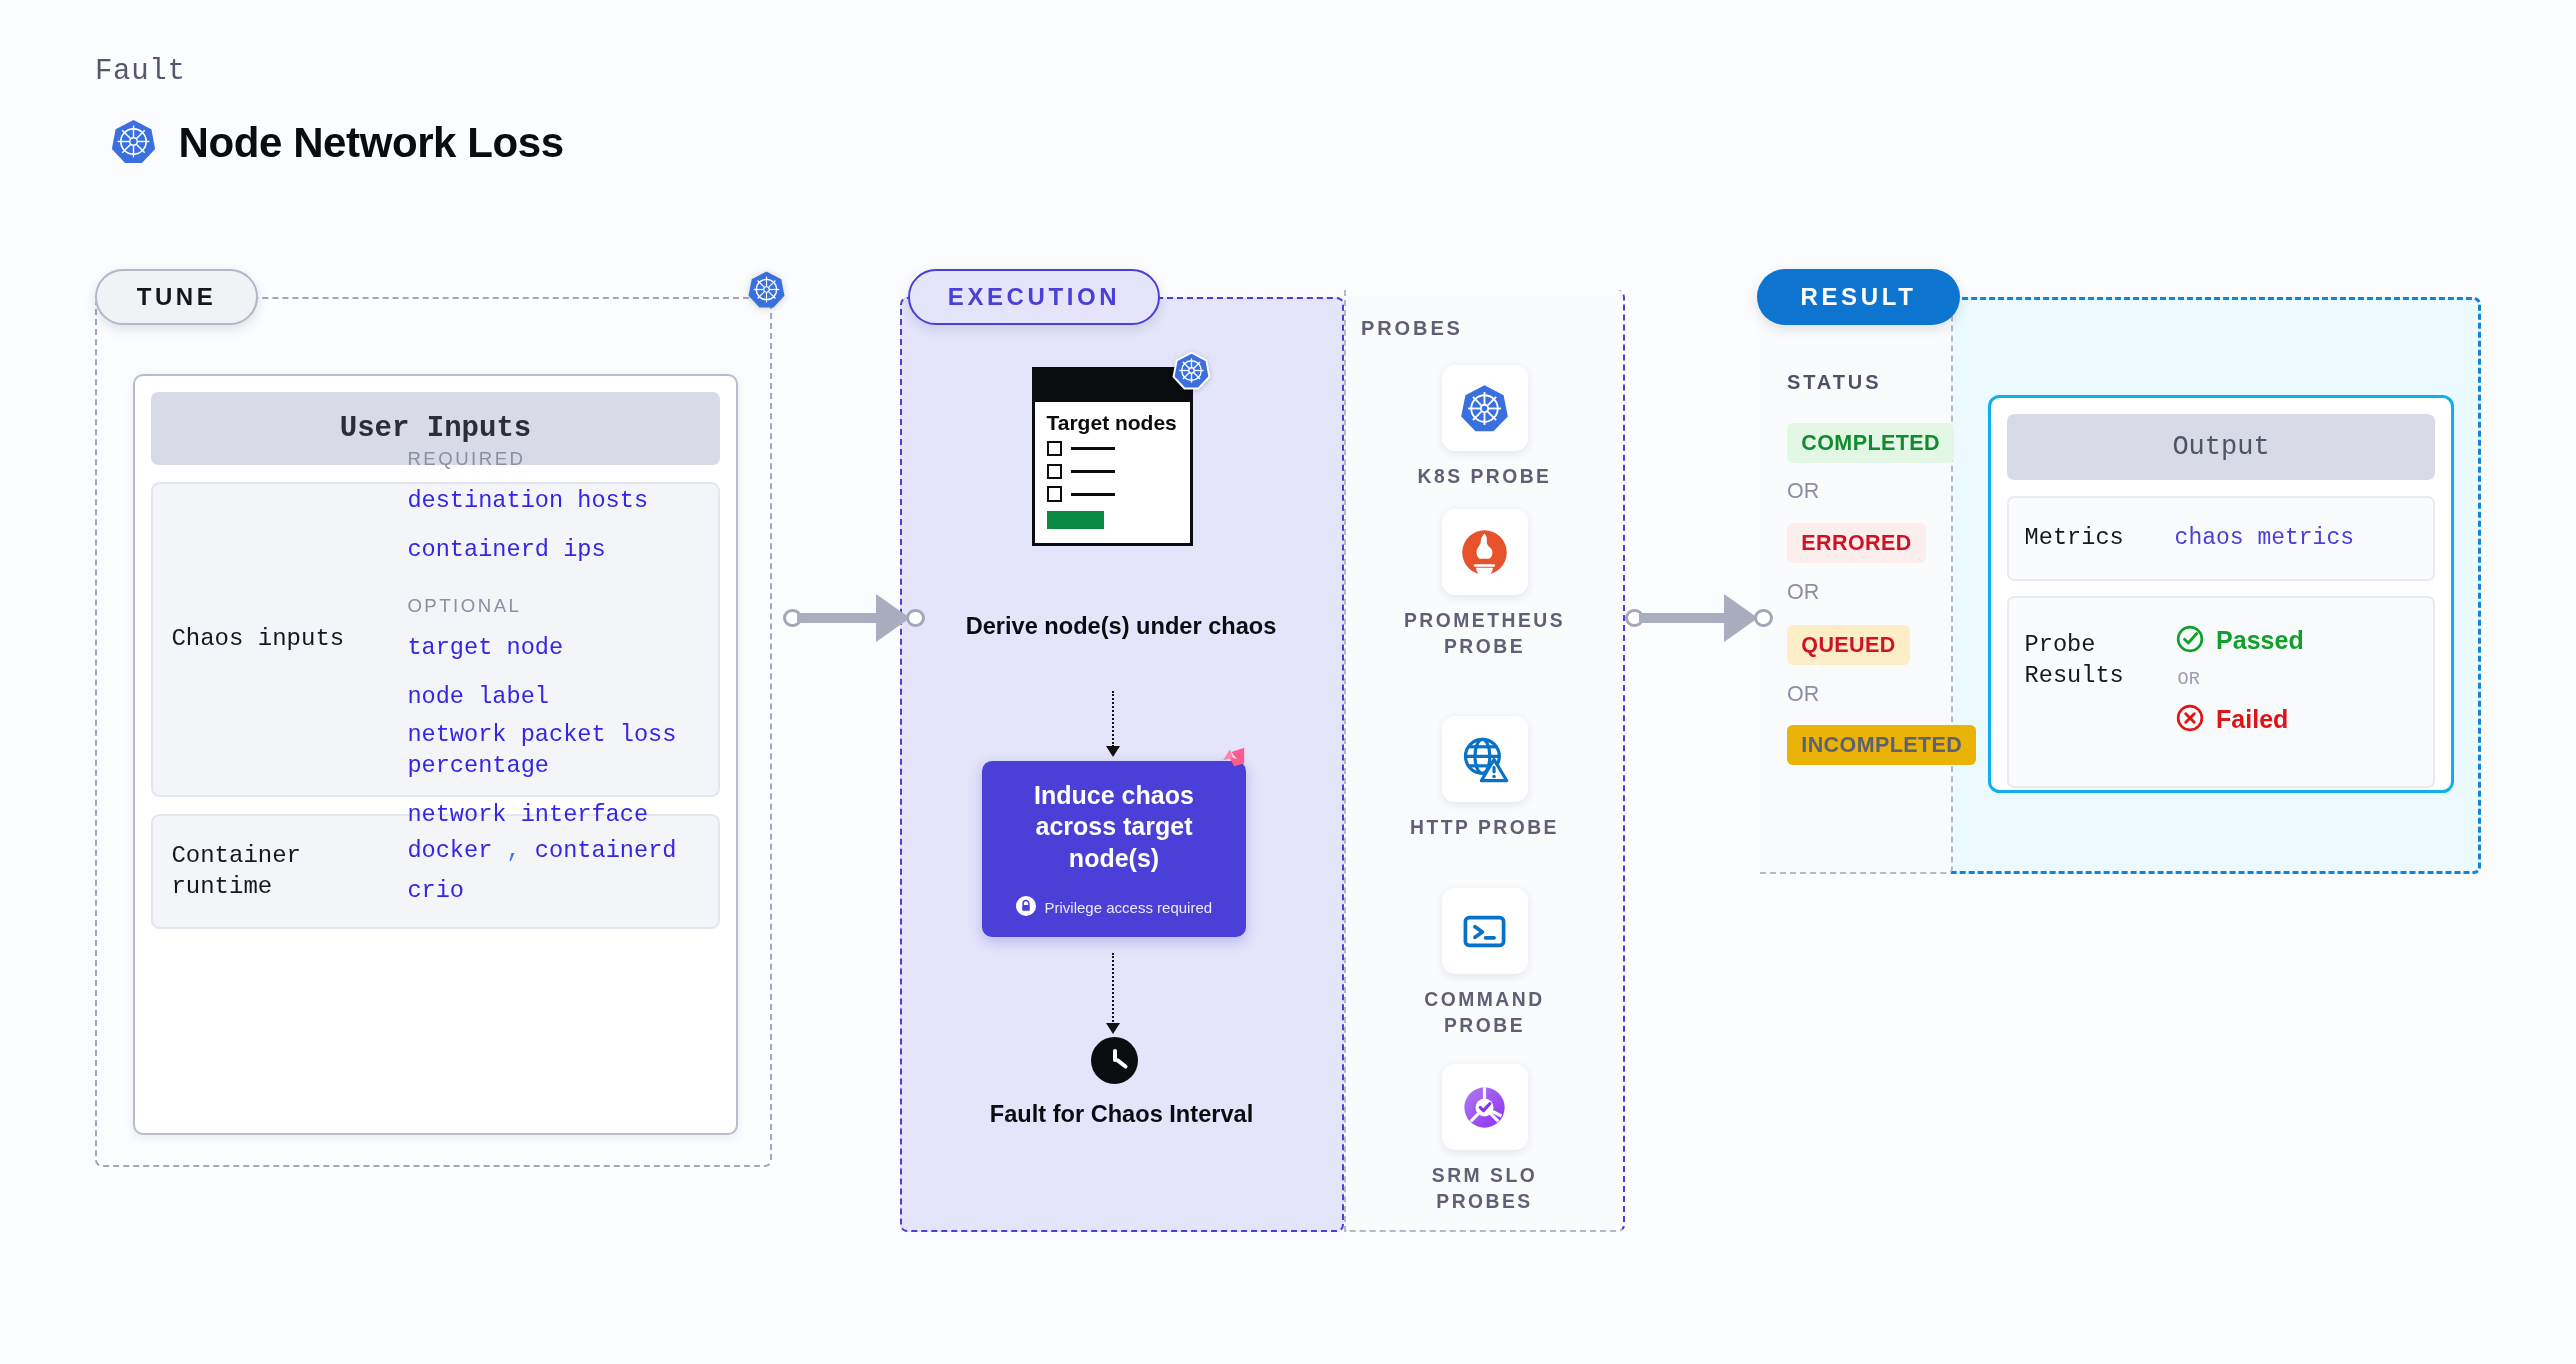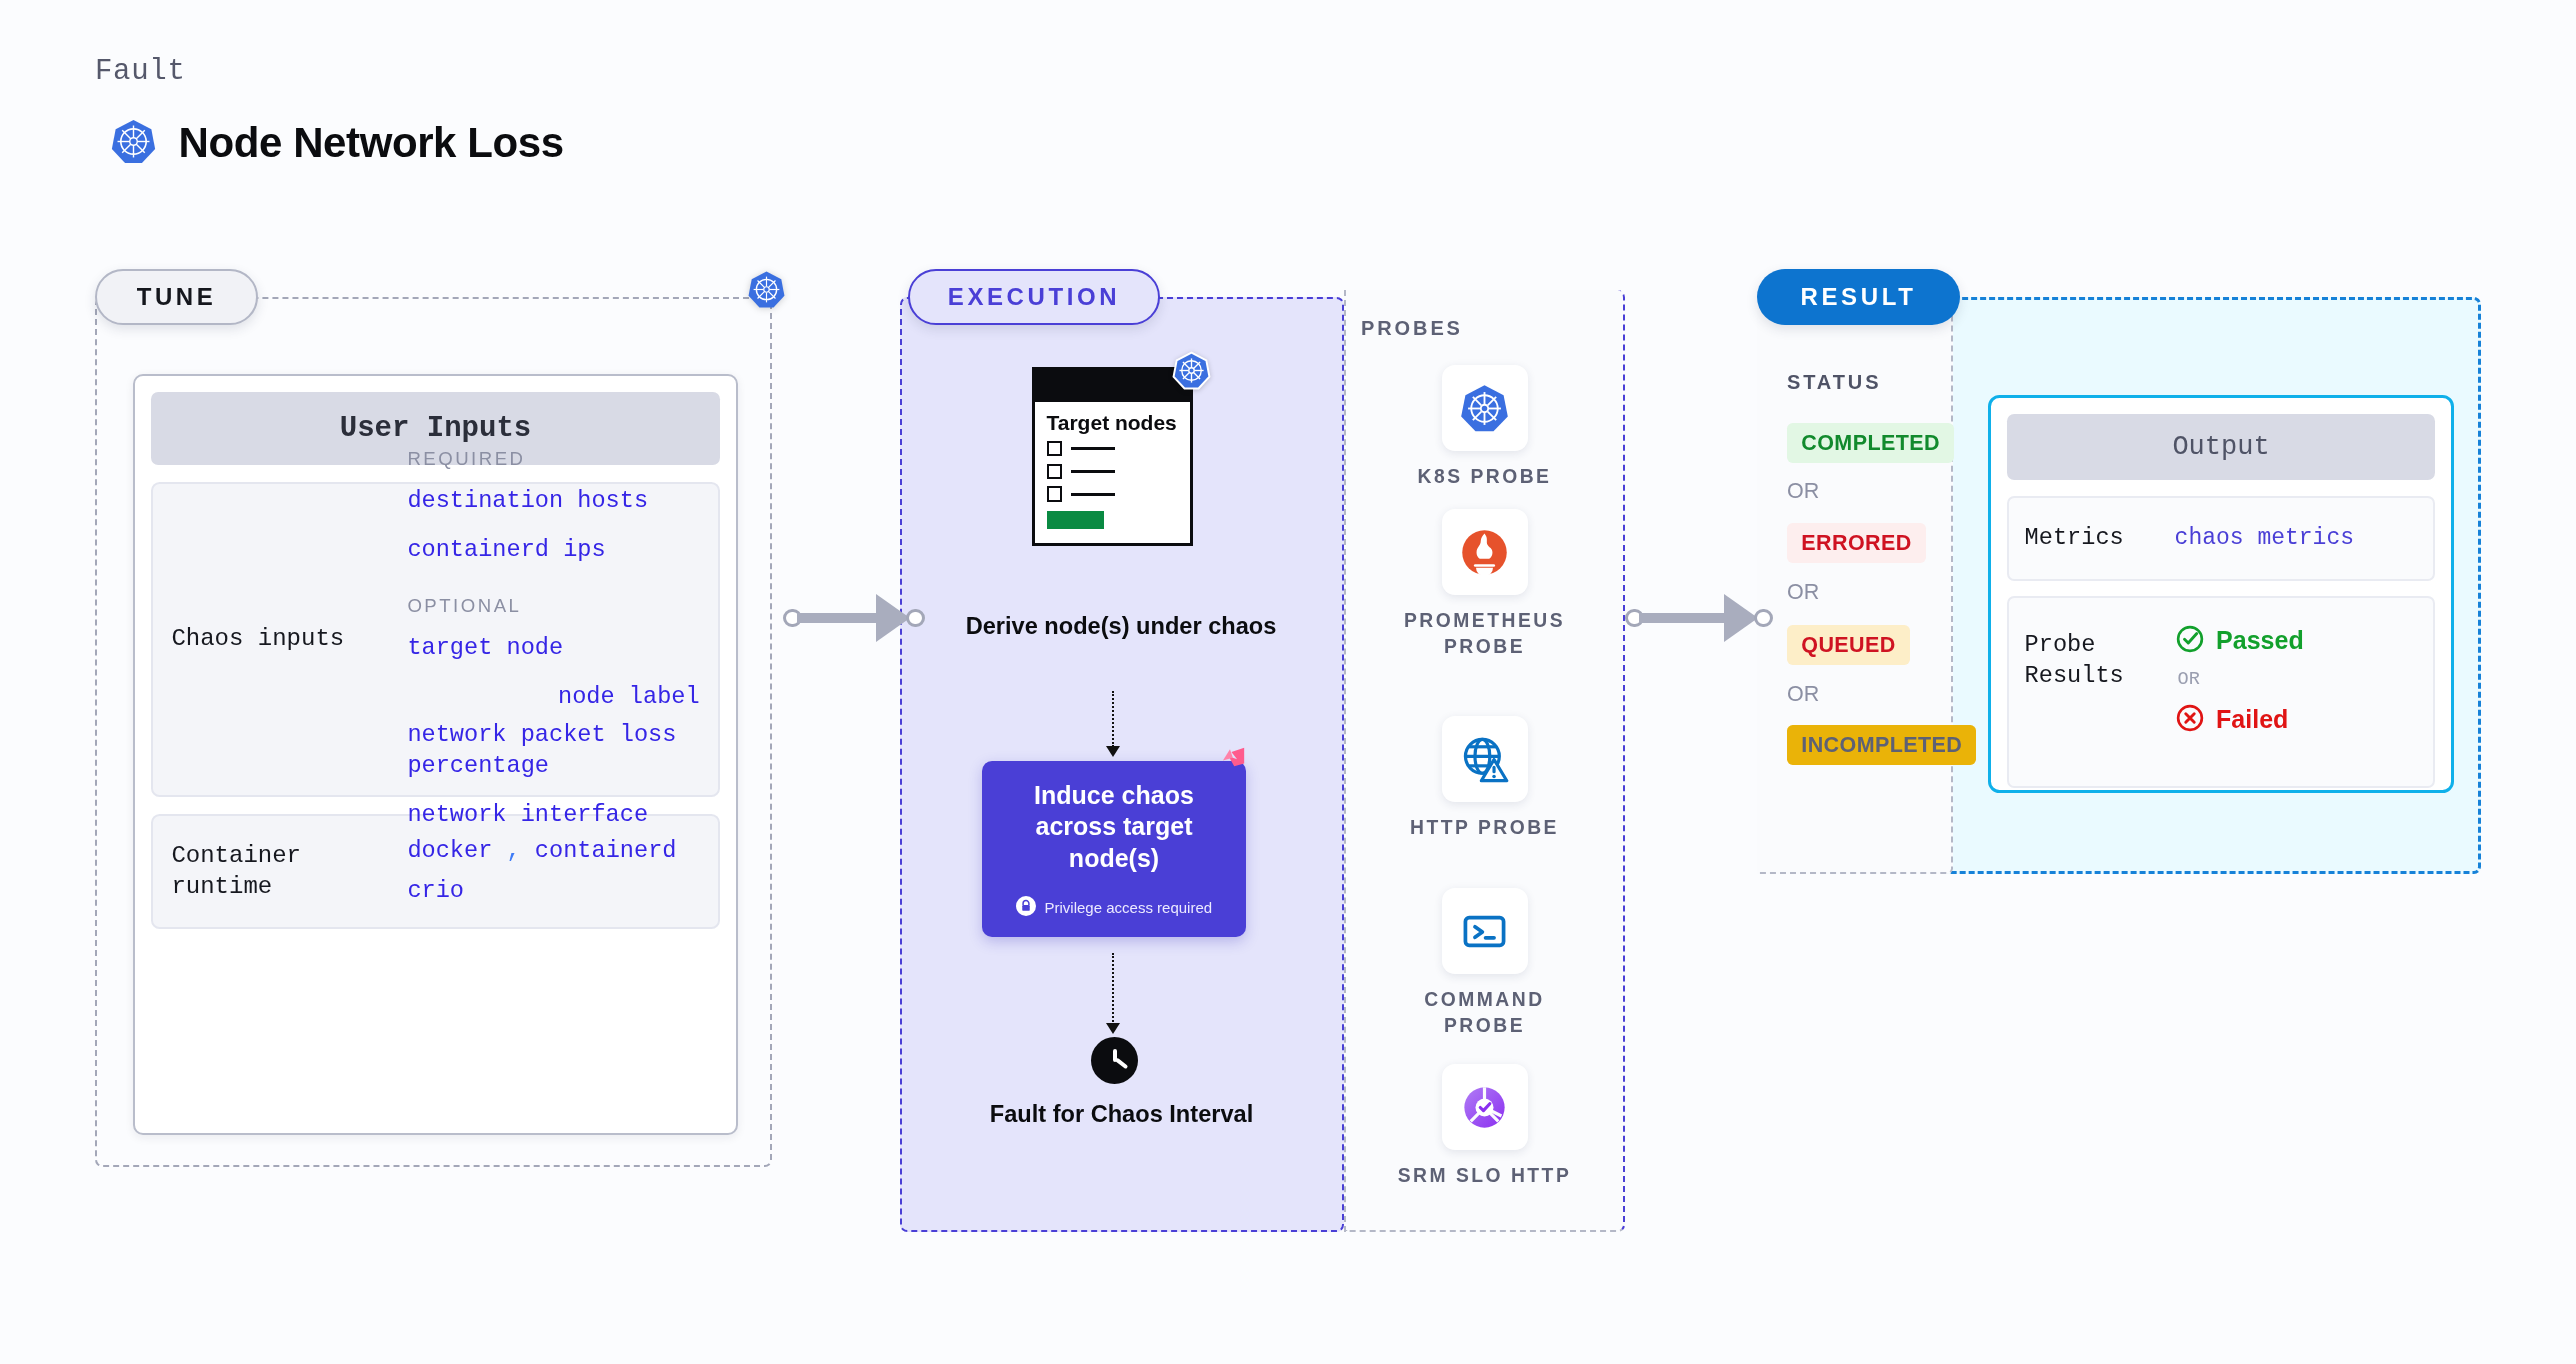--- a/index.html
+++ b/index.html
@@ -53,21 +53,21 @@
   }
   .ti-val{flex:1;}
   .ti-sec{
     font-size:18.6px;letter-spacing:2.5px;color:#8b8fa3;font-weight:500;margin-bottom:15.8px;
   }
   .ti-sec.second{margin-top:29px;}
   .code{
     font-family:"Liberation Mono", monospace;font-size:23.6px;color:#3525e6;
     line-height:1.30;margin-bottom:18.6px;
   }
-  .code.tight{margin-bottom:7.2px;text-align:right;}
+  .code.tight{margin-bottom:7.2px;}
   .code:last-child{margin-bottom:0;}
   .sep{color:#3d7bf7;}
 
   
   #exec-region{left:900px;top:297px;width:444px;height:935px;
     border:2.9px dashed #4a3fd6;border-radius:7.2px;background:#e4e4fb;}
   #exec-pill{left:908px;top:269px;width:252px;height:56px;
     background:#e4e4fb;border:2.9px solid #4a3fd6;color:#4a3fd6;}
   #probes-region{left:1344px;top:290px;width:281px;height:942px;
     border:2.1px dashed #b4b8c7;border-right:2.1px dashed #4a3fd6;
@@ -403,21 +403,21 @@
             <stop offset="100%" stop-color="#8b2ff0"></stop>
         </linearGradient>
       </defs>
       <circle cx="50" cy="50" r="38" fill="url(#slograd)"></circle>
       <path d="M50 12 V50 L82 66" stroke="#fafbfd" stroke-width="6" fill="none"></path>
       <path d="M24 76 L50 50 L76 76" stroke="#fafbfd" stroke-width="6" fill="none"></path>
       <circle cx="50" cy="50" r="17" fill="#fff"></circle>
       <path d="M42 50 L48 56 L60 43" stroke="#8b2ff0" stroke-width="6" fill="none" stroke-linecap="round" stroke-linejoin="round"></path>
     </svg>
   </div>
-  <div class="probe-label">SRM SLO HTTP</div>
+  <div class="probe-label">SRM SLO PROBES</div>
 </div>
 
 <div class="conn" style="left:1625px;top:593px;width:165px;height:50px;">
   <div class="conn-dot" style="left:0;top:15.8px;"></div>
   <div class="conn-line" style="left:14.3px;top:20px;width:100px;"></div>
   <div class="conn-tri" style="left:99px;top:0.7px;"></div>
   <div class="conn-dot" style="left:129px;top:15.8px;"></div>
 </div>
 
 <div class="panel" id="result-region"></div>

